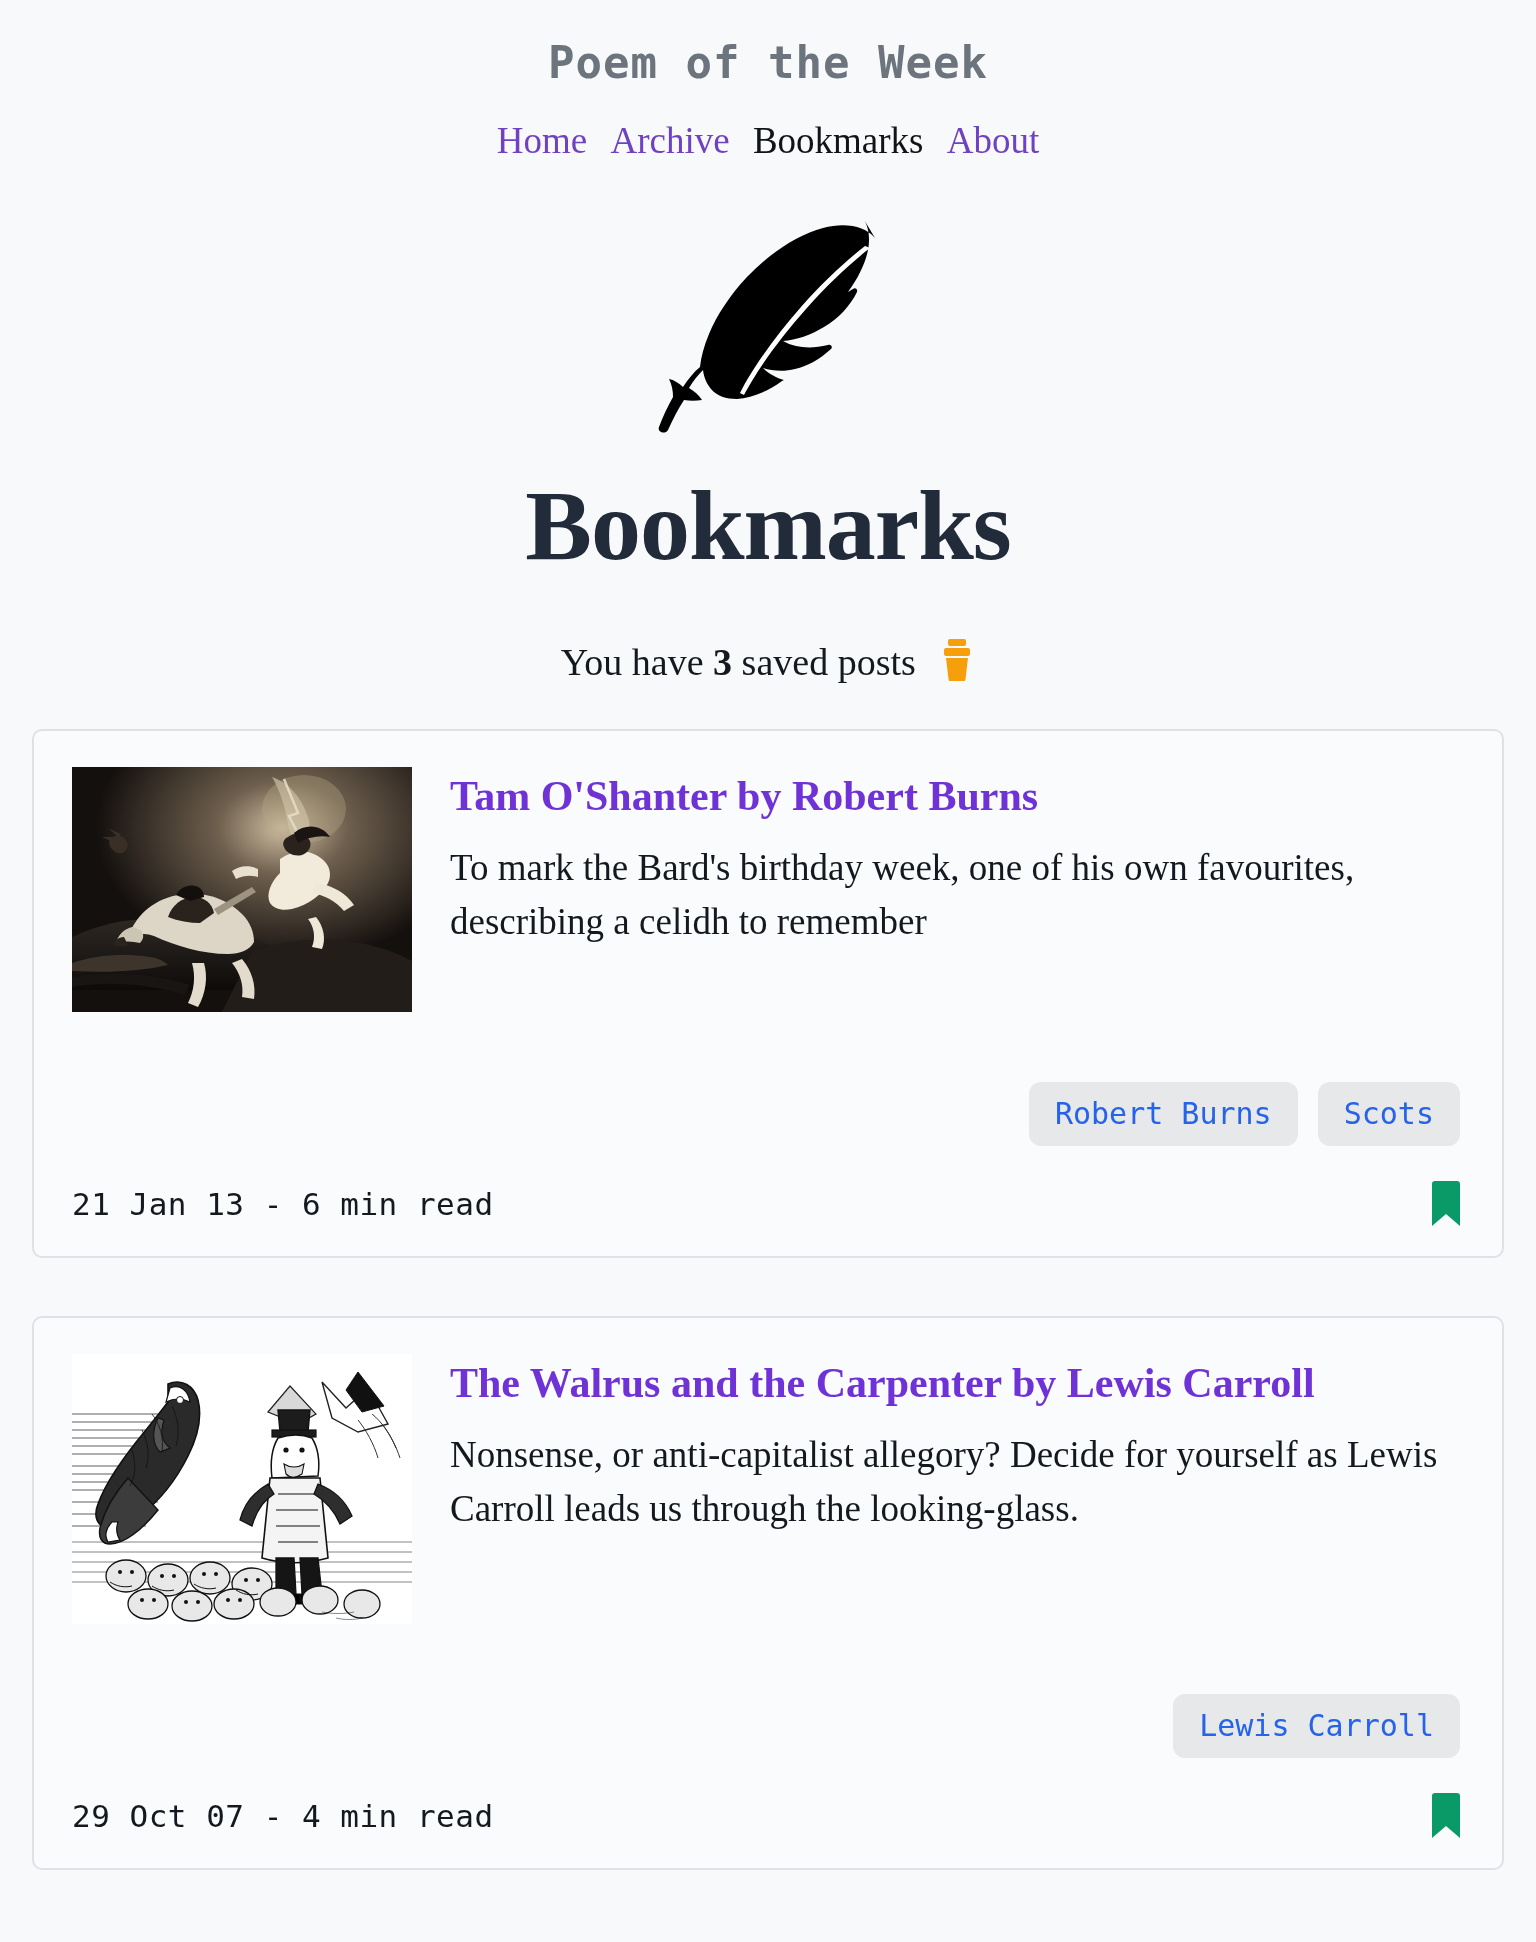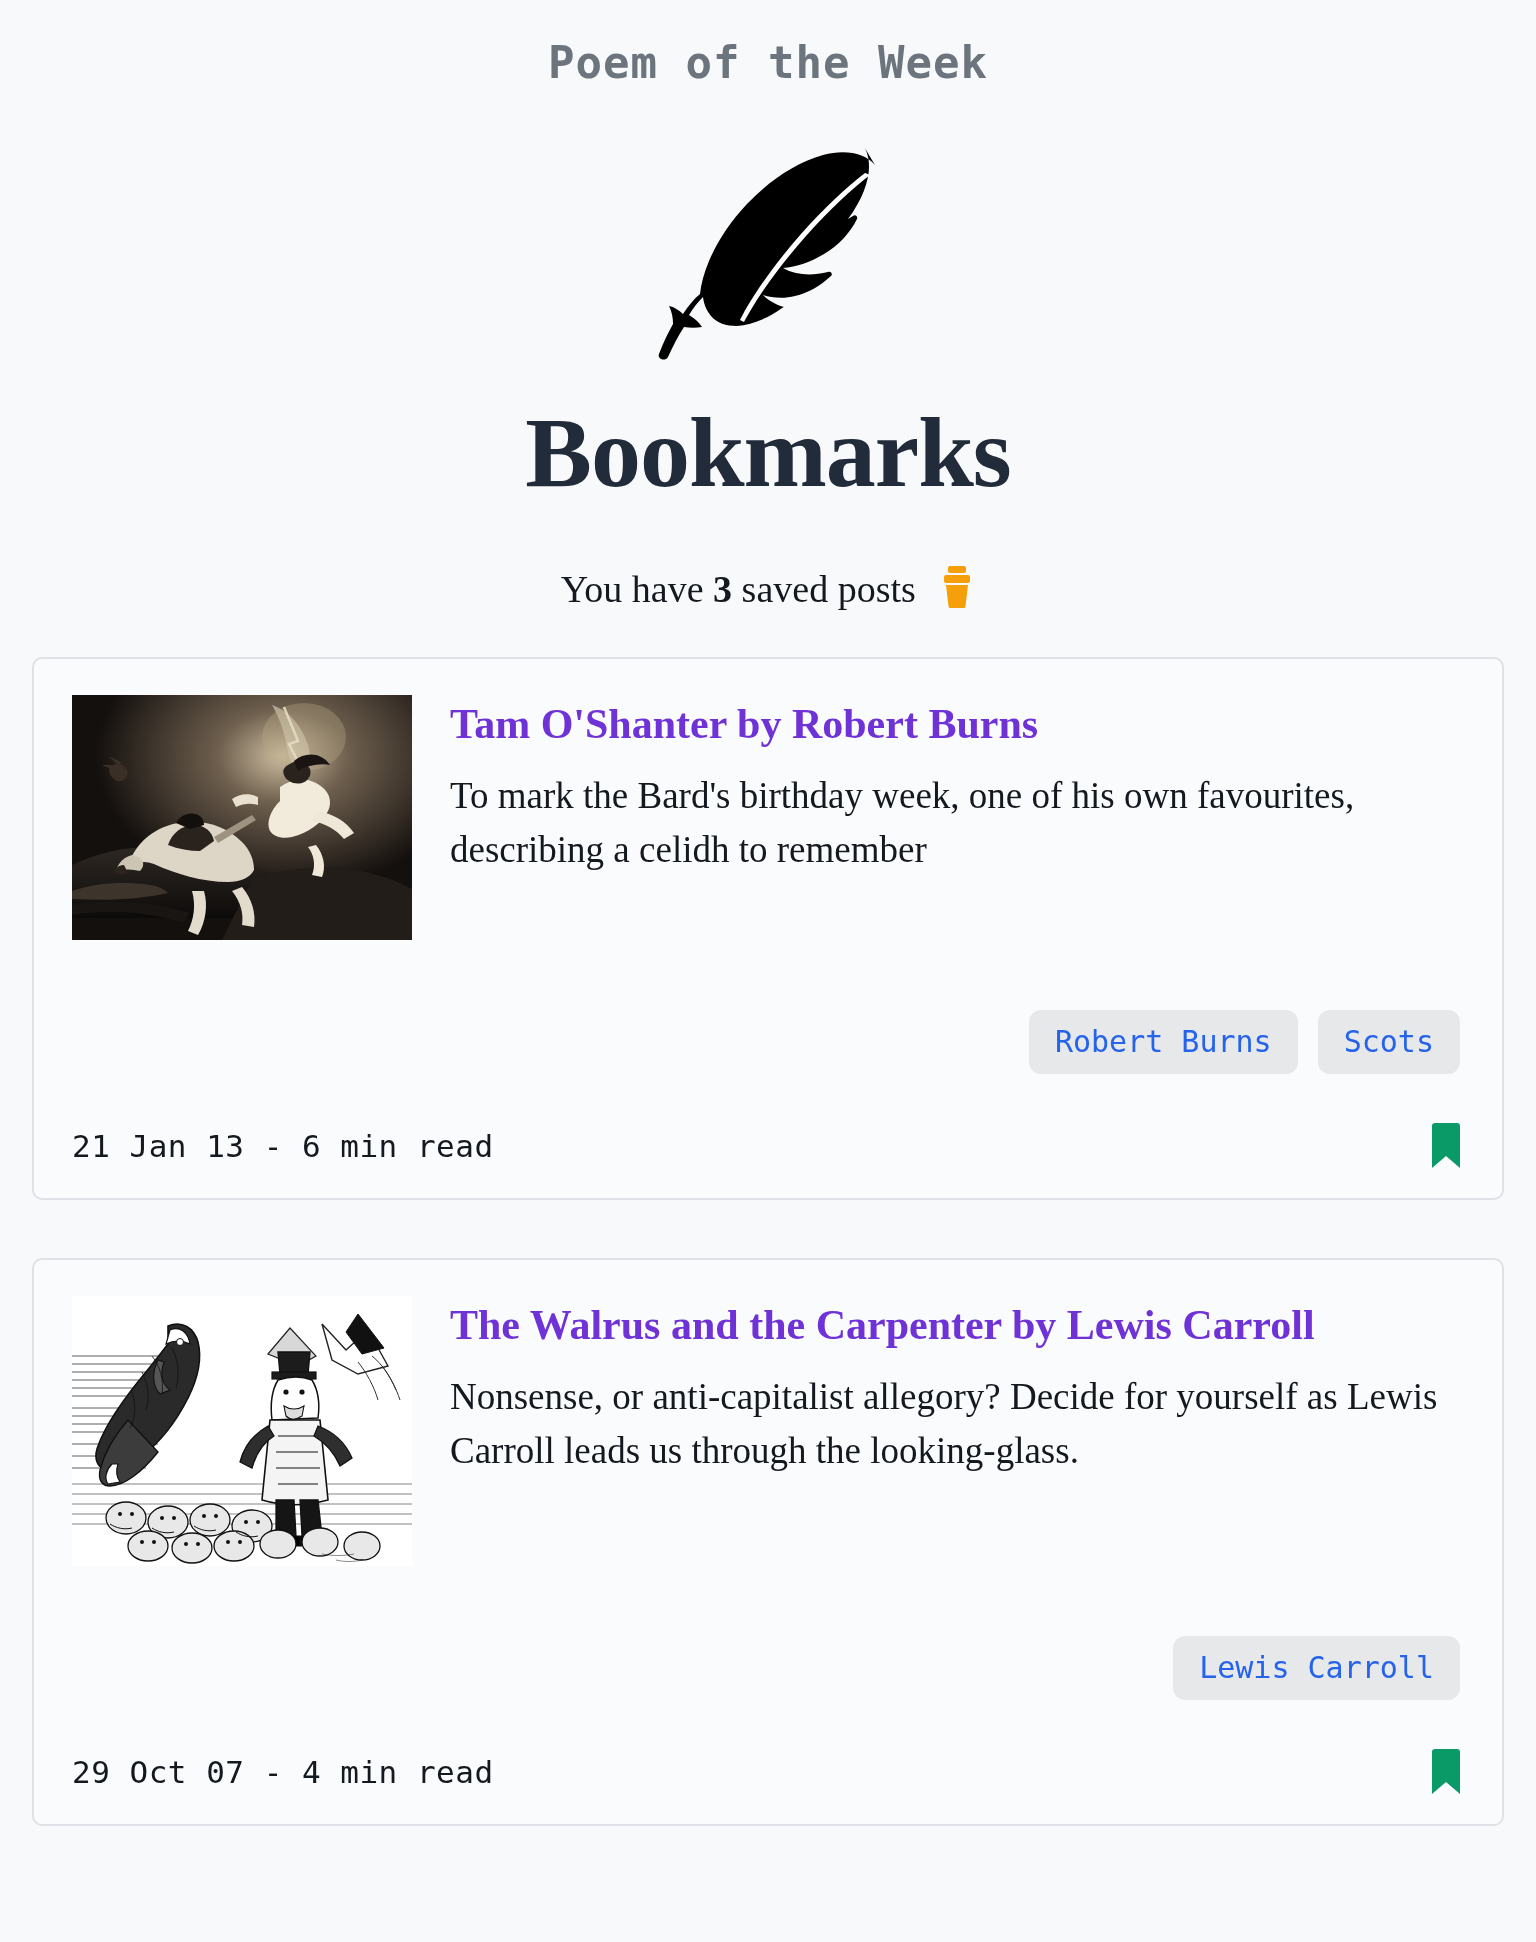--- a/index.html
+++ b/index.html
@@ -150,21 +150,21 @@
     line-height: 1.2;
     text-decoration: none;
     display: inline-block;
     margin-top: 36px;
   }
 
   .card-footer {
     display: flex;
     align-items: center;
     justify-content: space-between;
-    margin-top: 48px;
+    margin-top: 34px;
   }
   .meta {
     font-family: "DejaVu Sans Mono", "Liberation Mono", monospace;
     font-size: 31px;
     color: #14181f;
     letter-spacing: 0.5px;
   }
   .bookmark-btn {
     background: none;
     border: none;
@@ -174,20 +174,26 @@
   }
 </style>
 </head>
 <body>
 
 <div class="page">
 
   <header class="site-header">
     <h1 class="site-title">Poem of the Week</h1>
 
+    <nav class="site-nav">
+      <a href="#">Home</a>
+      <a href="#">Archive</a>
+      <a href="#" class="current">Bookmarks</a>
+      <a href="#">About</a>
+    </nav>
   </header>
 
   <div class="logo-wrap">
     <svg width="250" height="230" viewBox="0 0 250 230">
       <path fill="#000000" d="M232 22c-10-12-30-16-52-10-26 7-53 25-76 49-17 18-30 38-38 57-5 12-8 23-9 33-6 5-12 12-17 20-4-4-9-7-14-8 3 6 4 12 4 18-5 9-10 19-14 30-2 5 6 8 9 3 5-11 10-21 16-30 6 1 12 1 18 0-3-5-8-9-13-12 4-7 9-13 14-18 1 8 4 14 8 19 6 7 15 10 26 10 14-1 30-7 45-18 1 0 1-1 2-1-7-2-15-6-21-12 9 3 21 4 32 1 13-3 25-10 36-20 2-2 0-5-3-4-12 3-23 3-32 1-5-1-9-3-13-5 13-1 28-6 41-14 15-9 26-21 33-35 1-3-2-5-4-3-2 1-3 2-5 3 14-19 21-38 21-52 0-9-2-16-6-22z"></path>
       <path fill="#ffffff" d="M222 30c-18 14-41 35-64 61-22 25-41 51-54 73-3 5-5 9-7 13 1 1 3 1 4 2 2-4 5-9 8-14 13-22 32-47 54-72 23-26 46-47 64-61-2-1-3-1-5-2z"></path>
     </svg>
   </div>
 
   <h2 class="page-title">Bookmarks</h2>

